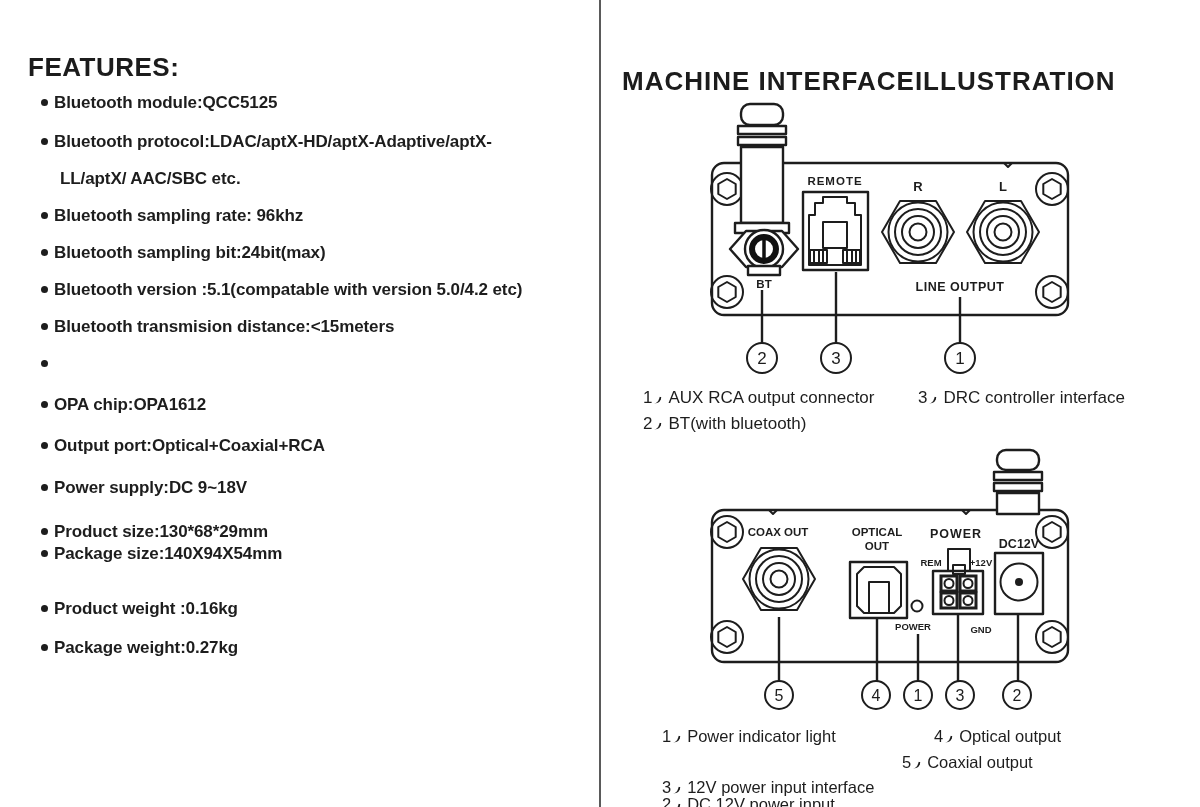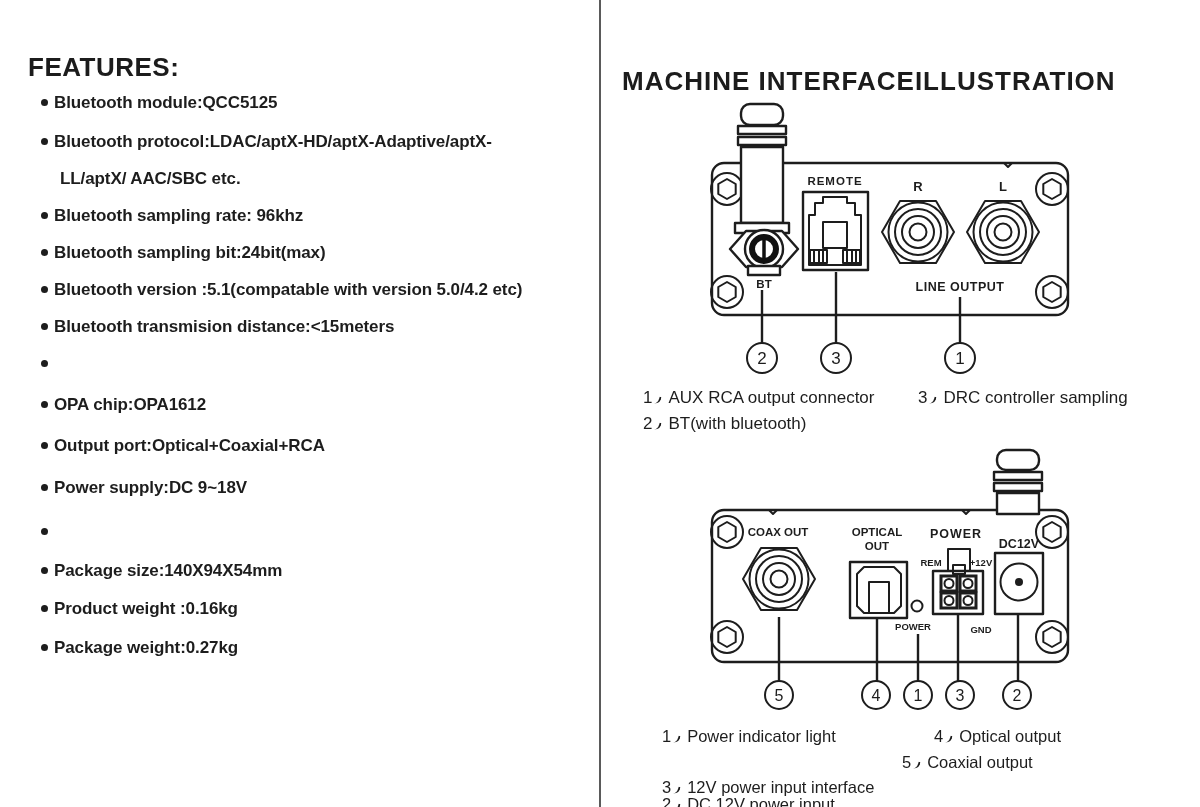--- a/index.html
+++ b/index.html
@@ -36,22 +36,22 @@
 <div class="feat" style="top:132px"><span class="dot"></span><span>Bluetooth protocol:LDAC/aptX-HD/aptX-Adaptive/aptX-</span></div>
 <div class="feat cont" style="top:169px"><span>LL/aptX/ AAC/SBC etc.</span></div>
 <div class="feat" style="top:206px"><span class="dot"></span><span>Bluetooth sampling rate: 96khz</span></div>
 <div class="feat" style="top:243px"><span class="dot"></span><span>Bluetooth sampling bit:24bit(max)</span></div>
 <div class="feat" style="top:280px"><span class="dot"></span><span>Bluetooth version :5.1(compatable with version 5.0/4.2 etc)</span></div>
 <div class="feat" style="top:317px"><span class="dot"></span><span>Bluetooth transmision distance:&lt;15meters</span></div>
 <div class="feat" style="top:354px"><span class="dot"></span></div>
 <div class="feat" style="top:395px"><span class="dot"></span><span>OPA chip:OPA1612</span></div>
 <div class="feat" style="top:436px"><span class="dot"></span><span>Output port:Optical+Coaxial+RCA</span></div>
 <div class="feat" style="top:478px"><span class="dot"></span><span>Power supply:DC 9~18V</span></div>
-<div class="feat" style="top:522px"><span class="dot"></span></div>
-<div class="feat" style="top:561px"><span class="dot"></span><span>Package size:140X94X54mm</span></div>
+<div class="feat" style="top:522px"><span class="dot"></span><span>Product size:130*68*29mm</span></div>
+<div class="feat" style="top:544px"><span class="dot"></span><span>Package size:140X94X54mm</span></div>
 <div class="feat" style="top:599px"><span class="dot"></span><span>Product weight :0.16kg</span></div>
 <div class="feat" style="top:638px"><span class="dot"></span><span>Package weight:0.27kg</span></div>
 
 <h1 id="illustration-heading">MACHINE INTERFACEILLUSTRATION</h1>
 
 <svg viewBox="690 95 440 290" style="left:690px;top:95px;width:440px;height:290px">
   <defs>
     <g id="screw">
       <circle r="16" class="ln2"></circle>
       <polygon points="0,-10 8.7,-5 8.7,5 0,10 -8.7,5 -8.7,-5" class="ln2"></polygon>
@@ -132,21 +132,21 @@
     <circle cx="836" cy="358" r="15" class="ln2"></circle>
     <text x="836" y="364" text-anchor="middle" class="cnum">3</text>
   </g>
   <g>
     <circle cx="960" cy="358" r="15" class="ln2"></circle>
     <text x="960" y="364" text-anchor="middle" class="cnum">1</text>
   </g>
 </svg>
 
 <div class="leg" style="left:643px;top:387px"><span>1</span><span class="enum-comma"></span><span>AUX RCA output connector</span></div>
-<div class="leg" style="left:918px;top:387px"><span>3</span><span class="enum-comma"></span><span>DRC controller sampling</span></div>
+<div class="leg" style="left:918px;top:387px"><span>3</span><span class="enum-comma"></span><span>DRC controller interface</span></div>
 <div class="leg" style="left:643px;top:413px"><span>2</span><span class="enum-comma"></span><span>BT(with bluetooth)</span></div>
 
 <svg viewBox="690 440 440 275" style="left:690px;top:440px;width:440px;height:275px">
 
   <rect x="712" y="510" width="356" height="152" rx="12" class="ln"></rect>
   <path d="M769,510 l4,4 l4,-4" class="ln2"></path>
   <path d="M962,510 l4,4 l4,-4" class="ln2"></path>
   <g>
       <use href="#screw" x="727" y="532"></use>
     </g>

